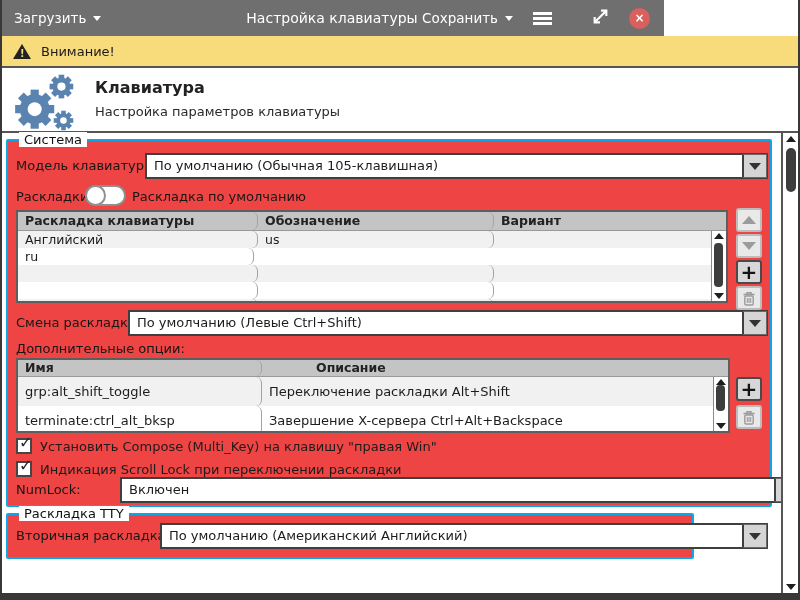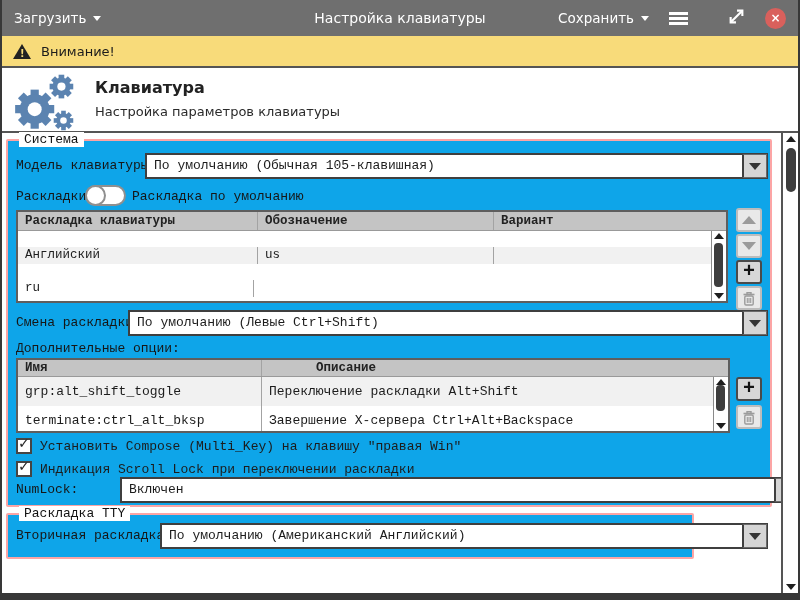--- a/index.html
+++ b/index.html
@@ -8,21 +8,21 @@
     font-family: "DejaVu Sans", "Liberation Sans", sans-serif;
     font-size: 13px; color: #1c1c1c; background: #fff;
   }
   .window {
     position: relative; width: 800px; height: 600px;
     border-left: 2px solid #383838; border-right: 2px solid #383838;
     background: #fff; overflow: hidden;
   }
   
   .topbar {
-    position: absolute; left: -2px; top: 0; width: 800px; height: 36px;
+    position: absolute; left: -2px; top: 0; width: 664px; height: 36px;
     background: #6f6f6f; color: #fff; display: flex; align-items: center;
     padding: 0 14px;
   }
   .menu-btn { display: flex; align-items: center; gap: 7px; font-size: 13.5px; color:#fff; }
   .topbar-title {
     position: absolute; left: 0; right: 0; text-align: center;
     font-size: 14px; color: #fff; pointer-events: none;
   }
   .topbar-right { margin-left: auto; display: flex; align-items: center; gap: 20px; z-index: 2; }
   .caret-w { width: 0; height: 0; border: 4px solid transparent; border-top: 5px solid #fff; margin-top: 4px; }
@@ -46,45 +46,45 @@
   
   .pageheader { position: absolute; left: 0; top: 68px; width: 796px; height: 63px; background: #fff; }
   .gears { position: absolute; left: 8px; top: 5px; }
   .ph-title { position: absolute; left: 93px; top: 10px; font-size: 16px; font-weight: bold; color: #222; }
   .ph-sub   { position: absolute; left: 93px; top: 36px; font-size: 13px; color: #2a2a2a; }
   
   .content {
     position: absolute; left: 0; top: 131px; width: 796px; height: 462px;
     border-top: 2px solid #555; background: #fff;
   }
-  .group { position: absolute; border: 2px solid #fca5a5; border-radius: 2px; background: #0ea5e9; font-family: Liberation Mono, monospace; }
+  .group { position: absolute; border: 2px solid #0ea5e9; border-radius: 2px; background: #ef4444; }
   .legend { position: absolute; top: -9px; left: 11px; background: #fff; padding: 0 5px; font-size: 13px; color:#111; }
   .lbl { position: absolute; font-size: 13px; white-space: nowrap; color: #161616; }
   
   .combo { position: absolute; height: 26px; background: #fff; border: 2px solid #3f3f3f; }
   .combo-text { position: absolute; left: 7px; top: 3px; font-size: 13px; white-space: nowrap; }
   .combo-btn {
     position: absolute; right: -1px; top: -1px; width: 25px; height: 24px;
     background: #d5d5d5; border: 1px solid #6a6a6a; border-left: 2px solid #3f3f3f;
     display: flex; align-items: center; justify-content: center;
   }
   .tri-down-d { width: 0; height: 0; border: 6px solid transparent; border-top: 7px solid #333; margin-top: 6px; }
   
   .toggle { position: absolute; width: 41px; height: 21px; border: 2px solid #8f8f8f; border-radius: 12px; background: #fff; }
   .toggle .knob { position: absolute; left: -2px; top: -2px; width: 21px; height: 21px;
     border: 2px solid #8f8f8f; border-radius: 50%; background: #fff; }
   
   .tbl { position: absolute; border: 2px solid #5e5e5e; background: #fff; overflow: hidden; }
   .tbl-head { display: flex; background: #c4c4c4; font-weight: bold; color: #222;
     border-bottom: 1px solid #999; }
-  .tbl-head > div, .tbl-row > div { padding: 0 7px; overflow: hidden; white-space: nowrap; }
+  .tbl-head > div, .tbl-row > div { padding: 0 7px; overflow: hidden; white-space: nowrap; border-radius: 6px; }
   .tbl-row { display: flex; background: #fff; }
   .r-odd { background: #f1f1f1; }
   .t1 .tbl-head { height: 19px; line-height: 18px; font-size: 12.5px; }
-  .t1 .tbl-row  { height: 17px; line-height: 17px; font-size: 12.5px; margin-top: 16px; }
+  .t1 .tbl-row  { height: 17px; line-height: 17px; font-size: 12.5px; }
   .t1 .c1 { width: 240px; } .t1 .c2 { width: 236px; } .t1 .c3 { flex: 1; }
   .t2 .tbl-head { height: 17px; line-height: 16px; font-size: 12.5px; gap: 47px; }
   .t2 .tbl-row  { height: 29px; line-height: 29px; font-size: 13px; }
   .t2 .c1 { width: 244px; } .t2 .c2 { flex: 1; }
   .cb { border-right: 1px solid #a3a3a3; }
   .tbl-scroll {
     position: absolute; right: 0; bottom: 0; width: 15px; background: #fff;
     border-left: 1px solid #8a8a8a; display: flex; flex-direction: column;
     align-items: center; justify-content: space-between; padding: 2px 0;
   }

